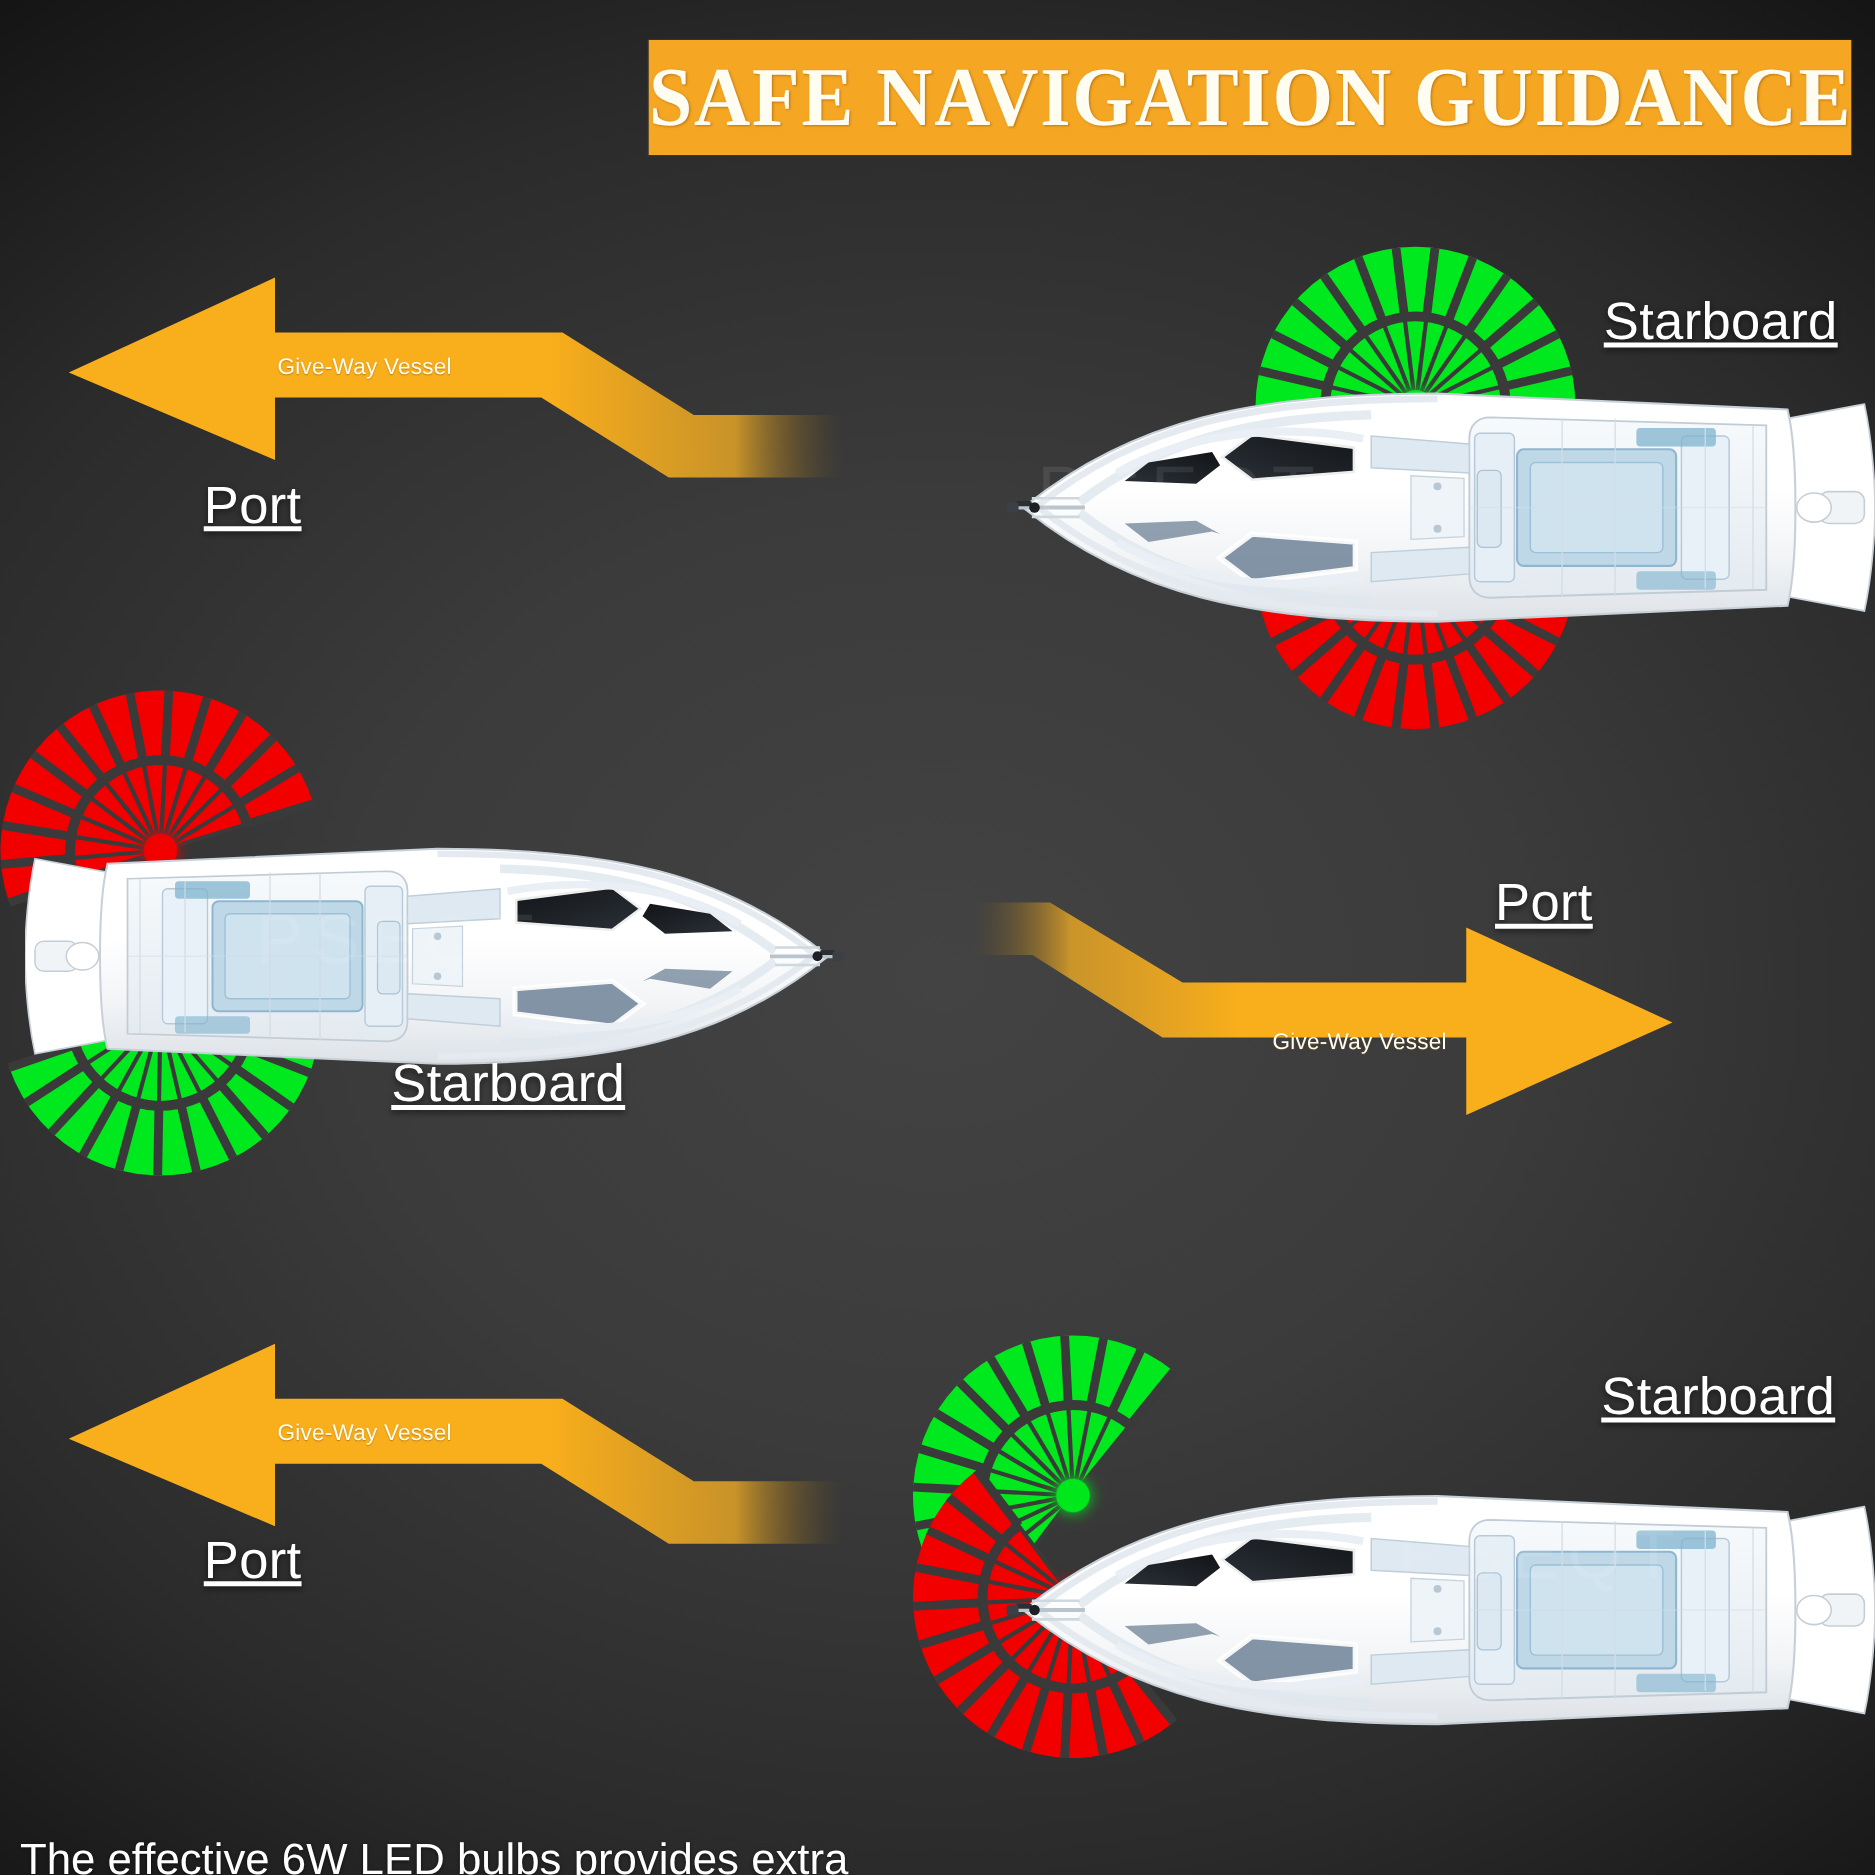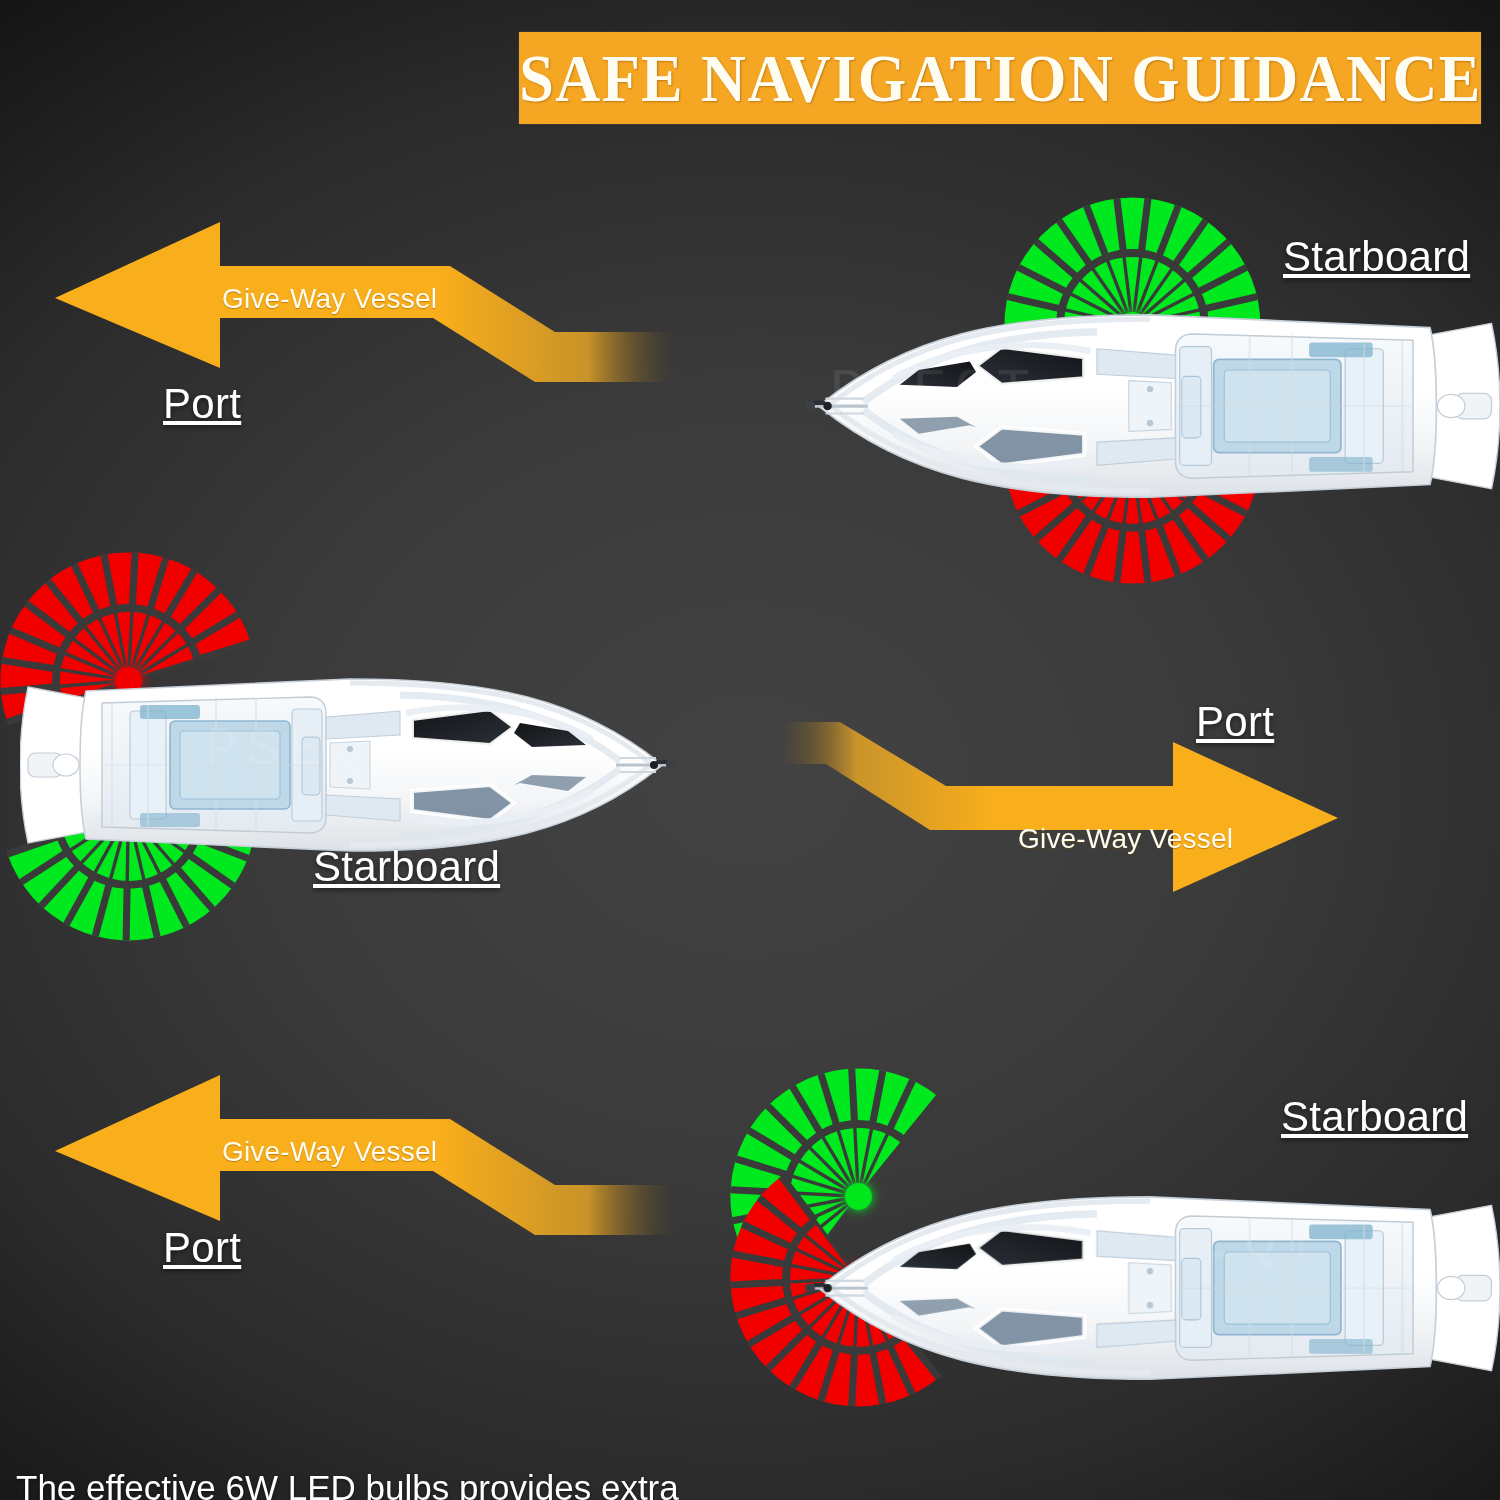--- a/index.html
+++ b/index.html
@@ -29,21 +29,21 @@
     transform:scaleX(.93);
     white-space:nowrap;
     text-shadow:1px 1px 2px rgba(120,70,0,.45);
   }
   
   .arrow-wrap{position:absolute;}
   .arrow-wrap svg{display:block;overflow:visible;}
   .gw-label{
     position:absolute;
     color:#fffdf0;
-    font-size:28px;
+    font-size:18px;
     font-weight:400;
     white-space:nowrap;
     letter-spacing:.2px;
     text-shadow:0 1px 1px rgba(130,80,0,.5);
   }
   
   .side-label{
     position:absolute;
     color:#ffffff;
     font-size:42px;
@@ -56,21 +56,21 @@
   
   .boat{position:absolute;}
   .boat svg{display:block;}
   
   .fan{position:absolute;}
   .fan svg{display:block;overflow:visible;}
   
   .wm{
     position:absolute;
     color:rgba(255,255,255,.085);
-    font-family:Liberation Mono, monospace;
+    font-family:Liberation Sans, sans-serif;
     font-size:56px;letter-spacing:8px;font-weight:400;
     pointer-events:none;white-space:nowrap;
   }
   
   #caption{
     position:absolute;left:16px;top:1464px;width:740px;
     color:#ffffff;
     font-size:35px;line-height:1.38;
     font-weight:400;
     text-shadow:0 1px 3px rgba(0,0,0,.6);

